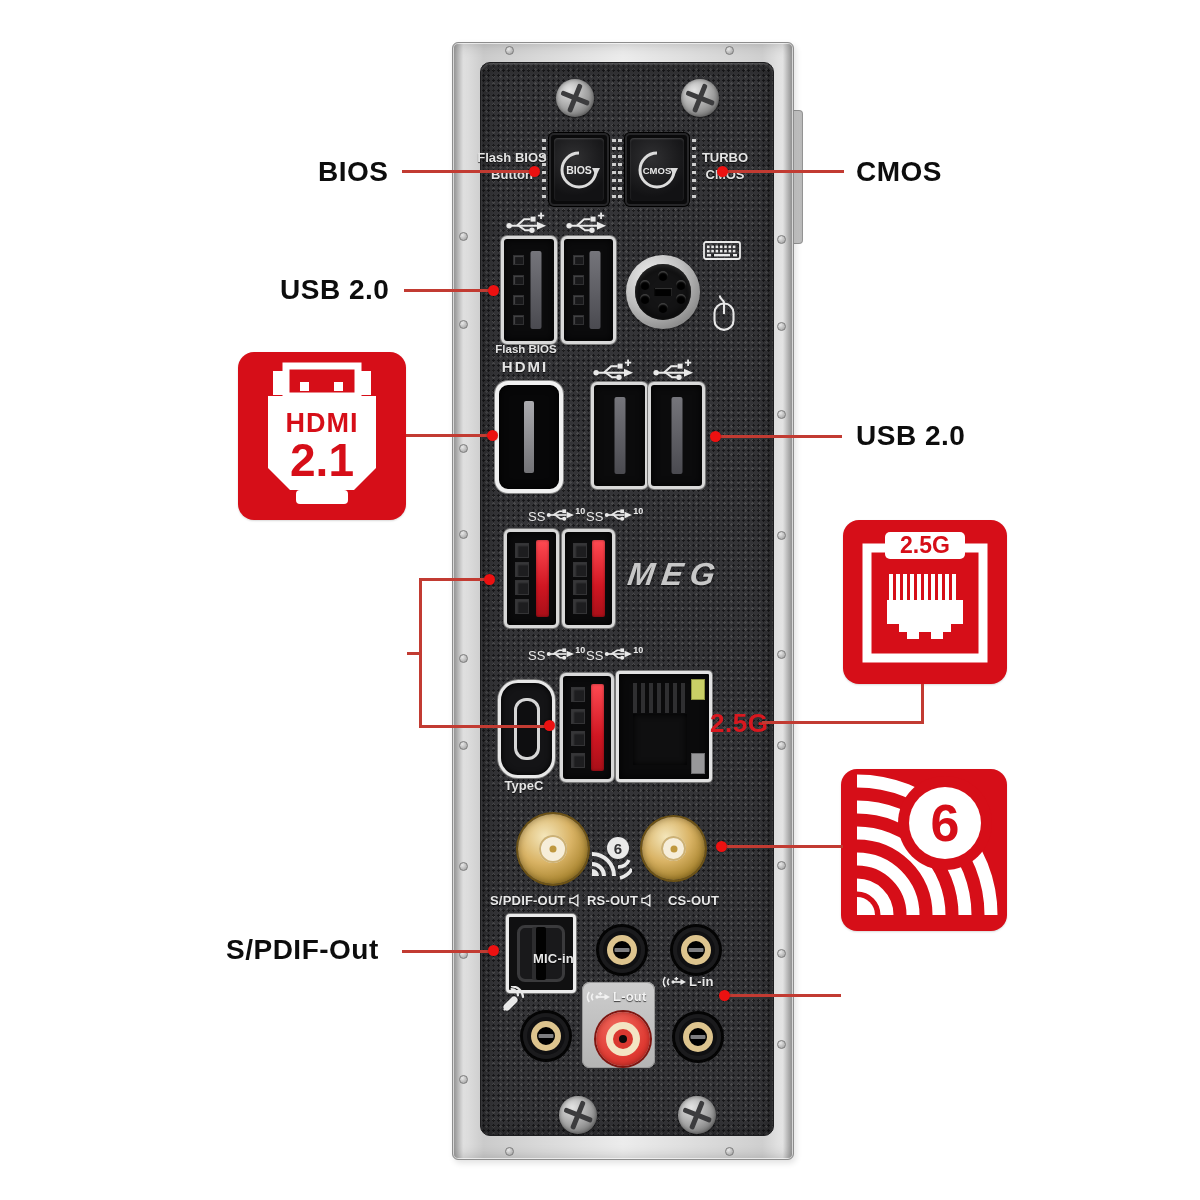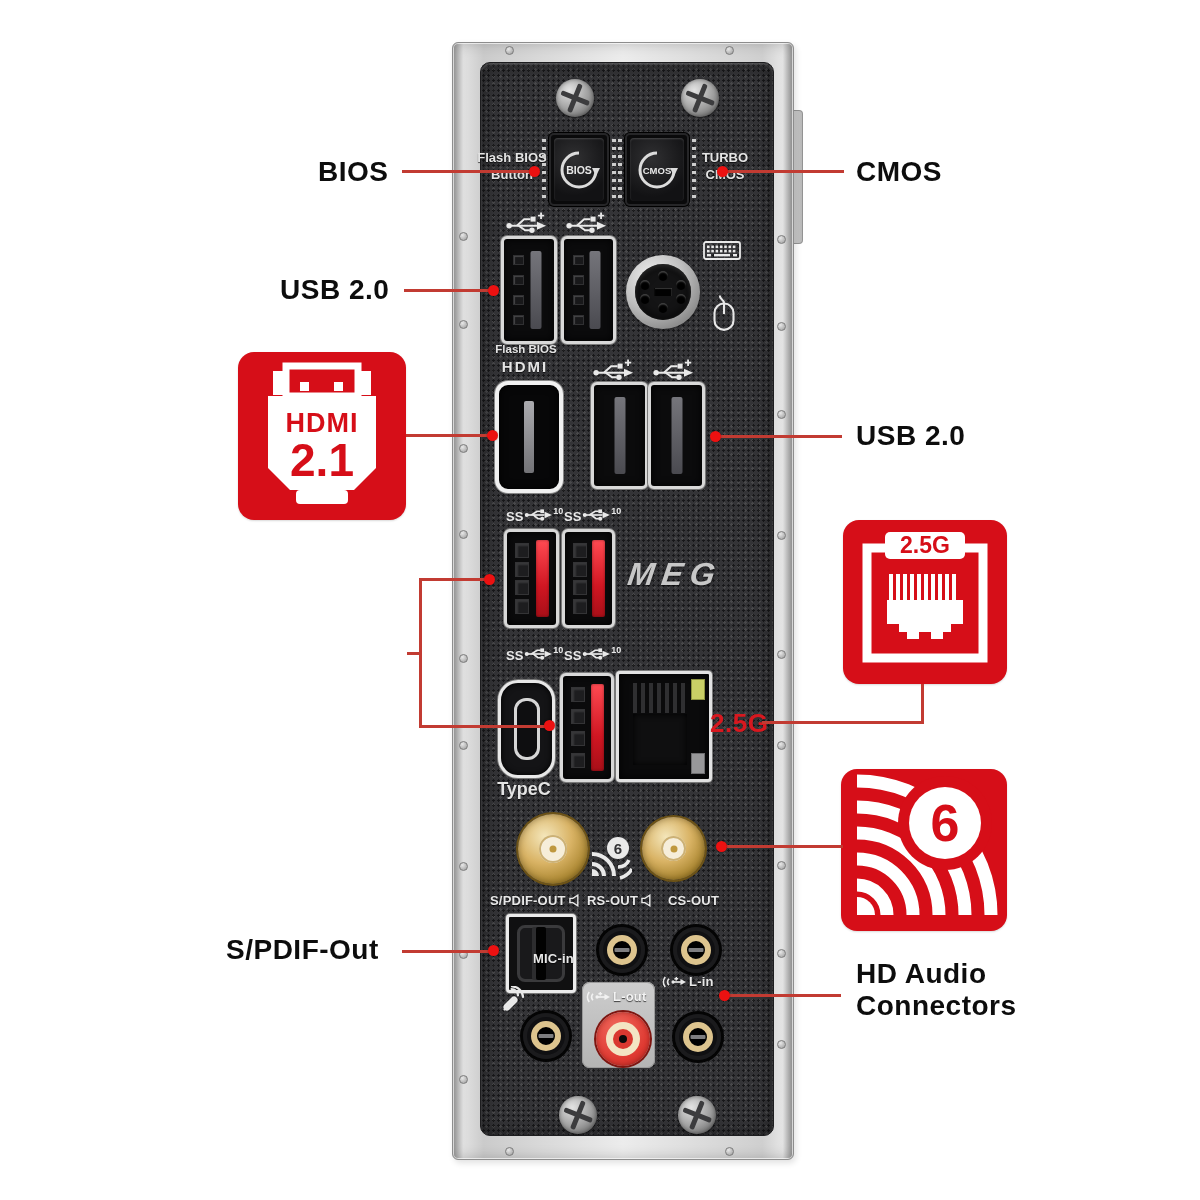--- a/index.html
+++ b/index.html
@@ -71,21 +71,21 @@
   .spdif{position:absolute;border:3px solid #ececec;background:#101011;border-radius:4px;box-shadow:0 0 0 1px #7a7a7a;}
   .spdif .in{position:absolute;inset:8px;border:3px solid #3a3a3c;border-radius:8px;background:#19191b;}
   .spdif .bar{position:absolute;left:50%;top:10px;bottom:10px;width:10px;transform:translateX(-50%);background:#020202;border-radius:2px;box-shadow:-4px 0 0 #2d2d2f;}
 
   .lout-box{position:absolute;background:linear-gradient(180deg,#cdcdcd,#b4b4b4);border-radius:8px;box-shadow:inset 0 0 0 1px #9a9a9a;}
 
   
   .wlabel{position:absolute;color:#e4e4e4;font-weight:bold;text-align:center;line-height:1.3;text-shadow:0 1px 1px rgba(0,0,0,.7);}
   .alabel{position:absolute;display:flex;align-items:center;gap:3px;color:#e8e8e8;font-size:13px;font-weight:bold;letter-spacing:.2px;text-shadow:0 1px 1px rgba(0,0,0,.7);white-space:nowrap;}
   .ss-ico{position:absolute;display:flex;align-items:flex-end;gap:1px;color:#e9e9e9;}
-  .ss-ico .ss{font-size:13px;font-weight:bold;line-height:1;}
+  .ss-ico .ss{font-size:13px;font-weight:normal;line-height:1;margin-left:22px;}
   .ss-ico .sup{font-size:9px;font-weight:bold;line-height:1;transform:translateY(-7px);}
   .callout{position:absolute;color:#0d0d0d;font-size:28px;font-weight:bold;letter-spacing:.5px;white-space:nowrap;}
   .meg{position:absolute;color:#c7c7c7;font-size:32px;font-weight:bold;font-style:italic;letter-spacing:7px;transform:skewX(-8deg);text-shadow:0 1px 2px rgba(0,0,0,.6);}
   .lan-text{position:absolute;color:var(--lan-text-red);font-size:26px;font-weight:bold;letter-spacing:.5px;}
 
   
   .hline{position:absolute;height:3px;background:var(--line-red);}
   .vline{position:absolute;width:3px;background:var(--line-red);}
   .dot{position:absolute;width:11px;height:11px;border-radius:50%;background:var(--dot-red);box-shadow:0 0 2px rgba(0,0,0,.35);}
 
@@ -376,21 +376,21 @@
         </g>
         <rect x="17.5" y="2" width="4" height="4" fill="#e9e9e9"></rect>
         <circle cx="19.5" cy="12" r="2.2" fill="#e9e9e9"></circle>
         <polygon points="22,4.5 30,8 22,11.5" fill="#e9e9e9"></polygon>
       </svg>
     <span class="sup">10</span>
   </div>
   <div class="typec" style="left:498px;top:680px;width:51px;height:92px">
       <div class="pill"></div>
     </div>
-  <div class="wlabel" style="left:494px;top:778px;width:60px;font-size:18px">TypeC</div>
+  <div class="wlabel" style="left:494px;top:778px;width:60px;font-size:13px">TypeC</div>
   <div class="port" style="left:560px;top:673px;width:48px;height:103px">
     <div class="blocks">
         <span class="blk"></span>
         <span class="blk"></span>
         <span class="blk"></span>
         <span class="blk"></span>
       </div>
     <div class="tongue-red"></div>
   </div>
   <div class="rj45" style="left:616px;top:671px;width:90px;height:105px">
@@ -560,24 +560,20 @@
       <circle cx="104" cy="54" r="36" fill="#fff"></circle>
       <text x="104" y="72" text-anchor="middle" font-size="52" font-weight="bold" fill="var(--badge-red)" font-family="Liberation Sans, sans-serif">6</text>
     </svg>
   </div>
 
   <div class="callout" style="left:318px;top:156px">BIOS</div>
   <div class="callout" style="left:856px;top:156px">CMOS</div>
   <div class="callout" style="left:280px;top:274px">USB 2.0</div>
   <div class="callout" style="left:856px;top:420px">USB 2.0</div>
   <div class="callout" style="left:226px;top:934px">S/PDIF-Out</div>
-  <div class="callout" style="left:856px;top:958px;line-height:32px">
-    <span>HD Audio</span><br>
-    <span>Connectors</span>
-  </div>
 
   <div class="hline" style="left:402px;top:170px;width:132px"></div>
   <div class="dot" style="left:529px;top:166px"></div>
 
   <div class="hline" style="left:722px;top:170px;width:122px"></div>
   <div class="dot" style="left:717px;top:166px"></div>
 
   <div class="hline" style="left:404px;top:289px;width:90px"></div>
   <div class="dot" style="left:488px;top:285px"></div>
 

